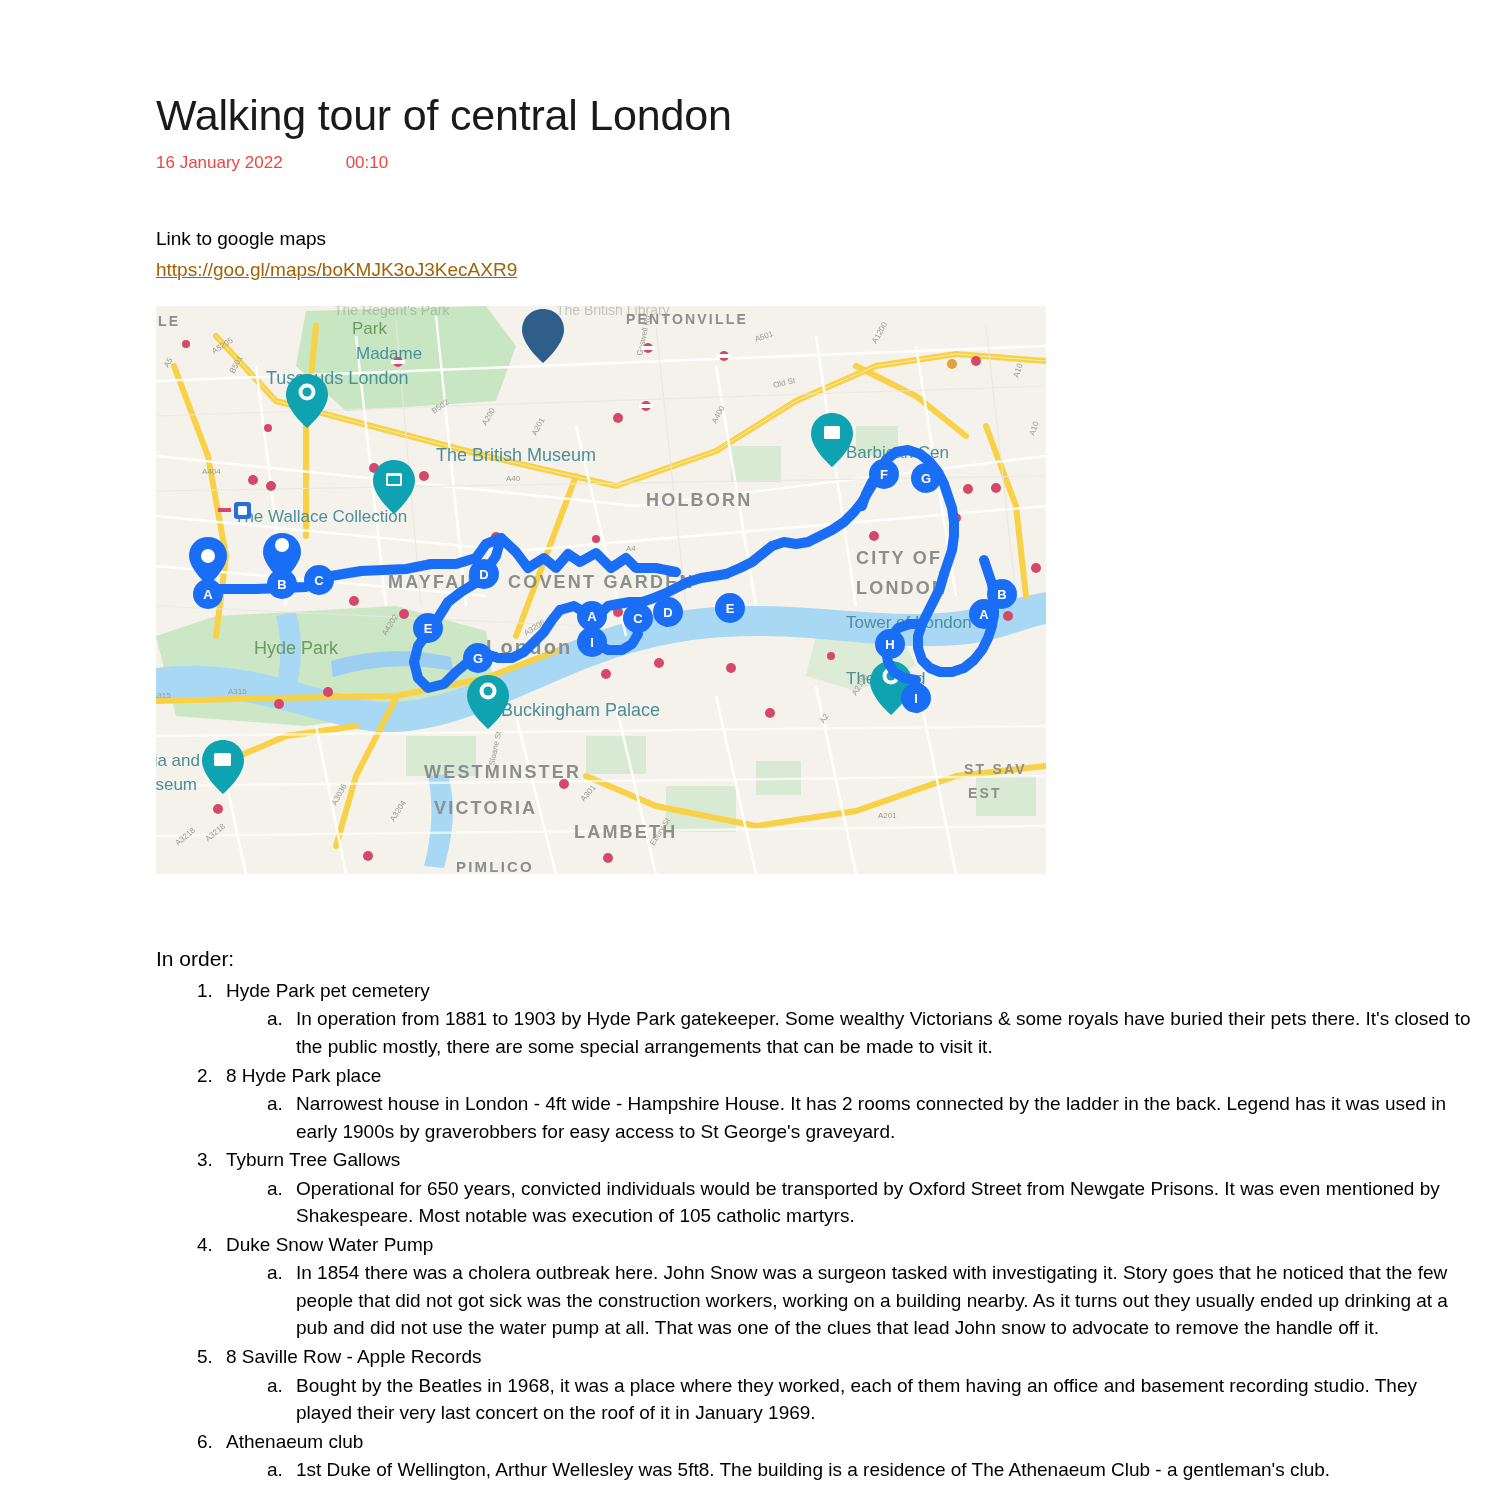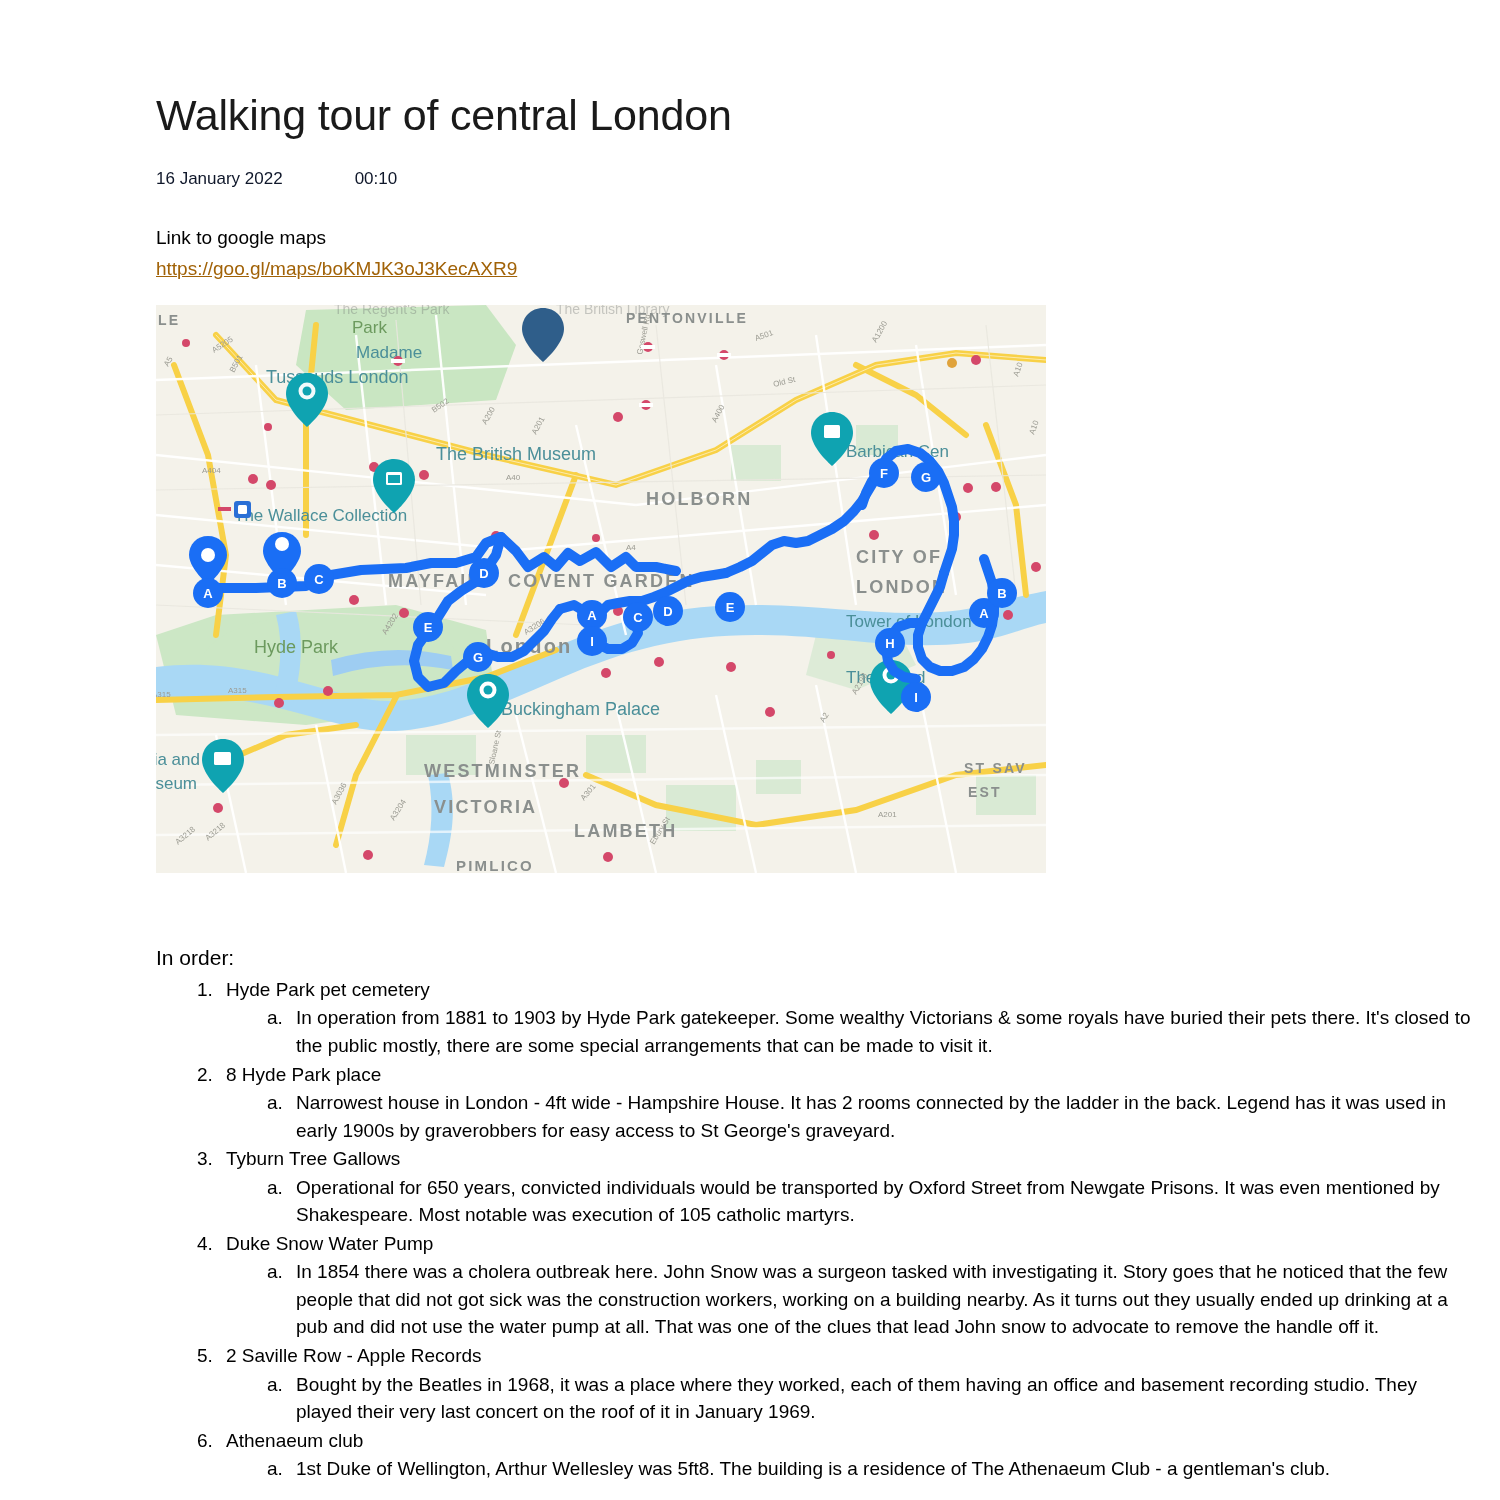--- a/index.html
+++ b/index.html
@@ -32,32 +32,31 @@
   .doc-title {
     font-size: 43px;
     font-weight: 400;
     color: #1a1a1a;
     letter-spacing: -0.2px;
     margin: 0;
     padding-top: 93px;
     line-height: 1.05;
   }
   .meta-row {
-    margin-top: 31px;
+    margin-top: 15px;
     font-size: 17px;
-    color: #0f172a;
+    color: #ef4444;
     display: flex;
     align-items: baseline;
-    gap: 9px;
   }
   .meta-date { display: inline-block; }
   .meta-time { display: inline-block; margin-left: 63px; }
 
   .link-label {
-    margin-top: 36px;
+    margin-top: 53px;
     font-size: 19px;
     color: #000;
     line-height: 1.35;
   }
   .link-url {
     display: inline-block;
     margin-top: 5px;
     font-size: 19px;
     color: #a16207;
     text-decoration: underline;
@@ -458,21 +457,21 @@
       </li>
       <li>
         <span class="li-text">Duke Snow Water Pump</span>
         <ol class="sub-list">
           <li>
             <span class="li-text">In 1854 there was a cholera outbreak here. John Snow was a surgeon tasked with investigating it. Story goes that he noticed that the few people that did not got sick was the construction workers, working on a building nearby. As it turns out they usually ended up drinking at a pub and did not use the water pump at all. That was one of the clues that lead John snow to advocate to remove the handle off it.</span>
           </li>
         </ol>
       </li>
       <li>
-        <span class="li-text">2 Saville Row - Apple Records</span>
+        <span class="li-text">8 Saville Row - Apple Records</span>
         <ol class="sub-list">
           <li>
             <span class="li-text">Bought by the Beatles in 1968, it was a place where they worked, each of them having an office and basement recording studio. They played their very last concert on the roof of it in January 1969.</span>
           </li>
         </ol>
       </li>
       <li>
         <span class="li-text">Athenaeum club</span>
         <ol class="sub-list">
           <li>

